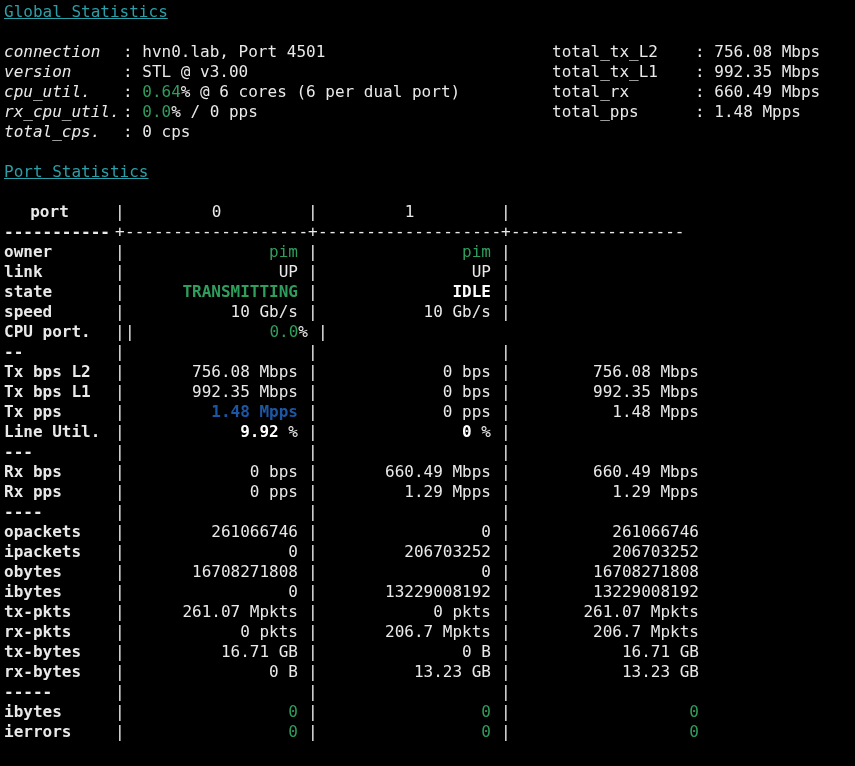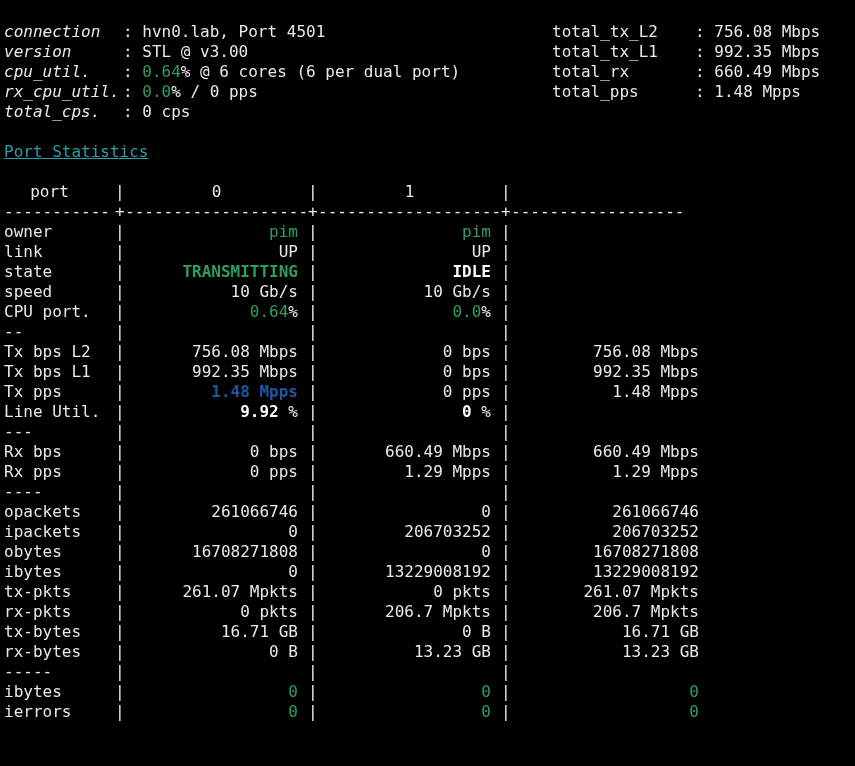--- a/index.html
+++ b/index.html
@@ -14,58 +14,59 @@
   .title{color:var(--teal);text-decoration:underline;}
   
   .g-row{position:relative;}
   .g-label{display:inline-block;width:119px;white-space:pre;font-style:italic;}
   .g-colon{white-space:pre;}
   .g-value{white-space:pre;}
   .g-right{position:absolute;left:548px;top:0;white-space:pre;}
   .r-label{display:inline-block;width:143px;white-space:pre;}
   
   .t-row{display:flex;}
-  .t-label{width:111px;flex:none;white-space:pre;}
+  .t-label{width:111px;flex:none;white-space:pre;font-weight:bold;}
   .t-pipe{width:10px;flex:none;}
   .t-col{width:183px;flex:none;text-align:right;padding-right:10px;box-sizing:border-box;white-space:pre;}
   .t-total{width:192px;flex:none;text-align:right;padding-right:4px;box-sizing:border-box;white-space:pre;}
   .hdr .t-col{padding-right:0;text-align:center;}
   .hdr .t-label{text-align:center;padding-right:20px;box-sizing:border-box;}
   .hdr .t-total{text-align:center;padding-left:22px;padding-right:0;}
   .sep-row .t-col,.sep-row .t-total{text-align:left;padding:0;}
   
   .green{color:var(--green);}
   .red{color:var(--red);}
   .blue{color:var(--blue);}
   .white{color:var(--white);}
   .b{font-weight:bold;}
 </style>
 </head>
 <body>
 
 <div class="screen">
+  <div class="line title">Global Statistics</div>
   <div class="line"></div>
   <div id="global-rows">
       <div class="line g-row"><span class="g-label">connection</span><span class="g-colon">: </span><span class="g-value">hvn0.lab, Port 4501</span><span class="g-right"><span class="r-label">total_tx_L2</span><span class="g-colon">: </span><span class="g-value">756.08 Mbps</span></span></div>
       <div class="line g-row"><span class="g-label">version</span><span class="g-colon">: </span><span class="g-value">STL @ v3.00</span><span class="g-right"><span class="r-label">total_tx_L1</span><span class="g-colon">: </span><span class="g-value">992.35 Mbps</span></span></div>
       <div class="line g-row"><span class="g-label">cpu_util.</span><span class="g-colon">: </span><span class="g-value"><span class="green">0.64</span><span>% @ 6 cores (6 per dual port)</span></span><span class="g-right"><span class="r-label">total_rx</span><span class="g-colon">: </span><span class="g-value">660.49 Mbps</span></span></div>
       <div class="line g-row"><span class="g-label">rx_cpu_util.</span><span class="g-colon">: </span><span class="g-value"><span class="green">0.0</span><span>% / 0 pps</span></span><span class="g-right"><span class="r-label">total_pps</span><span class="g-colon">: </span><span class="g-value">1.48 Mpps</span></span></div>
       <div class="line g-row"><span class="g-label">total_cps.</span><span class="g-colon">: </span><span class="g-value">0 cps</span></div>
     </div>
   <div class="line"></div>
   <div class="line title">Port Statistics</div>
   <div class="line"></div>
   <div id="port-table">
       <div class="line t-row hdr"><span class="t-label">port</span><span class="t-pipe">|</span><span class="t-col">0</span><span class="t-pipe">|</span><span class="t-col">1</span><span class="t-pipe">|</span></div>
       <div class="line t-row sep-row"><span class="t-label">-----------</span><span class="t-pipe">+</span><span class="t-col">-------------------</span><span class="t-pipe">+</span><span class="t-col">-------------------</span><span class="t-pipe">+</span><span class="t-total">------------------</span></div>
       <div class="line t-row"><span class="t-label">owner</span><span class="t-pipe">|</span><span class="t-col"><span class="green">pim</span></span><span class="t-pipe">|</span><span class="t-col"><span class="green">pim</span></span><span class="t-pipe">|</span><span class="t-total"></span></div>
       <div class="line t-row"><span class="t-label">link</span><span class="t-pipe">|</span><span class="t-col">UP</span><span class="t-pipe">|</span><span class="t-col">UP</span><span class="t-pipe">|</span><span class="t-total"></span></div>
       <div class="line t-row"><span class="t-label">state</span><span class="t-pipe">|</span><span class="t-col"><span class="green b">TRANSMITTING</span></span><span class="t-pipe">|</span><span class="t-col"><span class="white b">IDLE</span></span><span class="t-pipe">|</span><span class="t-total"></span></div>
       <div class="line t-row"><span class="t-label">speed</span><span class="t-pipe">|</span><span class="t-col">10 Gb/s</span><span class="t-pipe">|</span><span class="t-col">10 Gb/s</span><span class="t-pipe">|</span><span class="t-total"></span></div>
-      <div class="line t-row"><span class="t-label">CPU port.</span><span class="t-pipe">|</span><span class="t-col"><span class="green">0.64</span><span>%</span></span><span class="t-pipe">|</span><span class="t-col"><span class="green">0.0</span><span>%</span></span><span class="t-pipe">|</span><span class="t-total"></span></div>
+      <div class="line t-row"><span class="t-label">CPU port.</span><span class="t-pipe">|</span><span class="t-pipe">|</span><span class="t-col"><span class="green">0.0</span><span>%</span></span><span class="t-pipe">|</span><span class="t-total"></span></div>
       <div class="line t-row sep-row"><span class="t-label">--</span><span class="t-pipe">|</span><span class="t-col"></span><span class="t-pipe">|</span><span class="t-col"></span><span class="t-pipe">|</span><span class="t-total"></span></div>
       <div class="line t-row"><span class="t-label">Tx bps L2</span><span class="t-pipe">|</span><span class="t-col">756.08 Mbps</span><span class="t-pipe">|</span><span class="t-col">0 bps</span><span class="t-pipe">|</span><span class="t-total">756.08 Mbps</span></div>
       <div class="line t-row"><span class="t-label">Tx bps L1</span><span class="t-pipe">|</span><span class="t-col">992.35 Mbps</span><span class="t-pipe">|</span><span class="t-col">0 bps</span><span class="t-pipe">|</span><span class="t-total">992.35 Mbps</span></div>
       <div class="line t-row"><span class="t-label">Tx pps</span><span class="t-pipe">|</span><span class="t-col"><span class="blue b">1.48 Mpps</span></span><span class="t-pipe">|</span><span class="t-col">0 pps</span><span class="t-pipe">|</span><span class="t-total">1.48 Mpps</span></div>
       <div class="line t-row"><span class="t-label">Line Util.</span><span class="t-pipe">|</span><span class="t-col"><span class="white b">9.92</span><span> %</span></span><span class="t-pipe">|</span><span class="t-col"><span class="white b">0</span><span> %</span></span><span class="t-pipe">|</span><span class="t-total"></span></div>
       <div class="line t-row sep-row"><span class="t-label">---</span><span class="t-pipe">|</span><span class="t-col"></span><span class="t-pipe">|</span><span class="t-col"></span><span class="t-pipe">|</span><span class="t-total"></span></div>
       <div class="line t-row"><span class="t-label">Rx bps</span><span class="t-pipe">|</span><span class="t-col">0 bps</span><span class="t-pipe">|</span><span class="t-col">660.49 Mbps</span><span class="t-pipe">|</span><span class="t-total">660.49 Mbps</span></div>
       <div class="line t-row"><span class="t-label">Rx pps</span><span class="t-pipe">|</span><span class="t-col">0 pps</span><span class="t-pipe">|</span><span class="t-col">1.29 Mpps</span><span class="t-pipe">|</span><span class="t-total">1.29 Mpps</span></div>
       <div class="line t-row sep-row"><span class="t-label">----</span><span class="t-pipe">|</span><span class="t-col"></span><span class="t-pipe">|</span><span class="t-col"></span><span class="t-pipe">|</span><span class="t-total"></span></div>
       <div class="line t-row"><span class="t-label">opackets</span><span class="t-pipe">|</span><span class="t-col">261066746</span><span class="t-pipe">|</span><span class="t-col">0</span><span class="t-pipe">|</span><span class="t-total">261066746</span></div>

